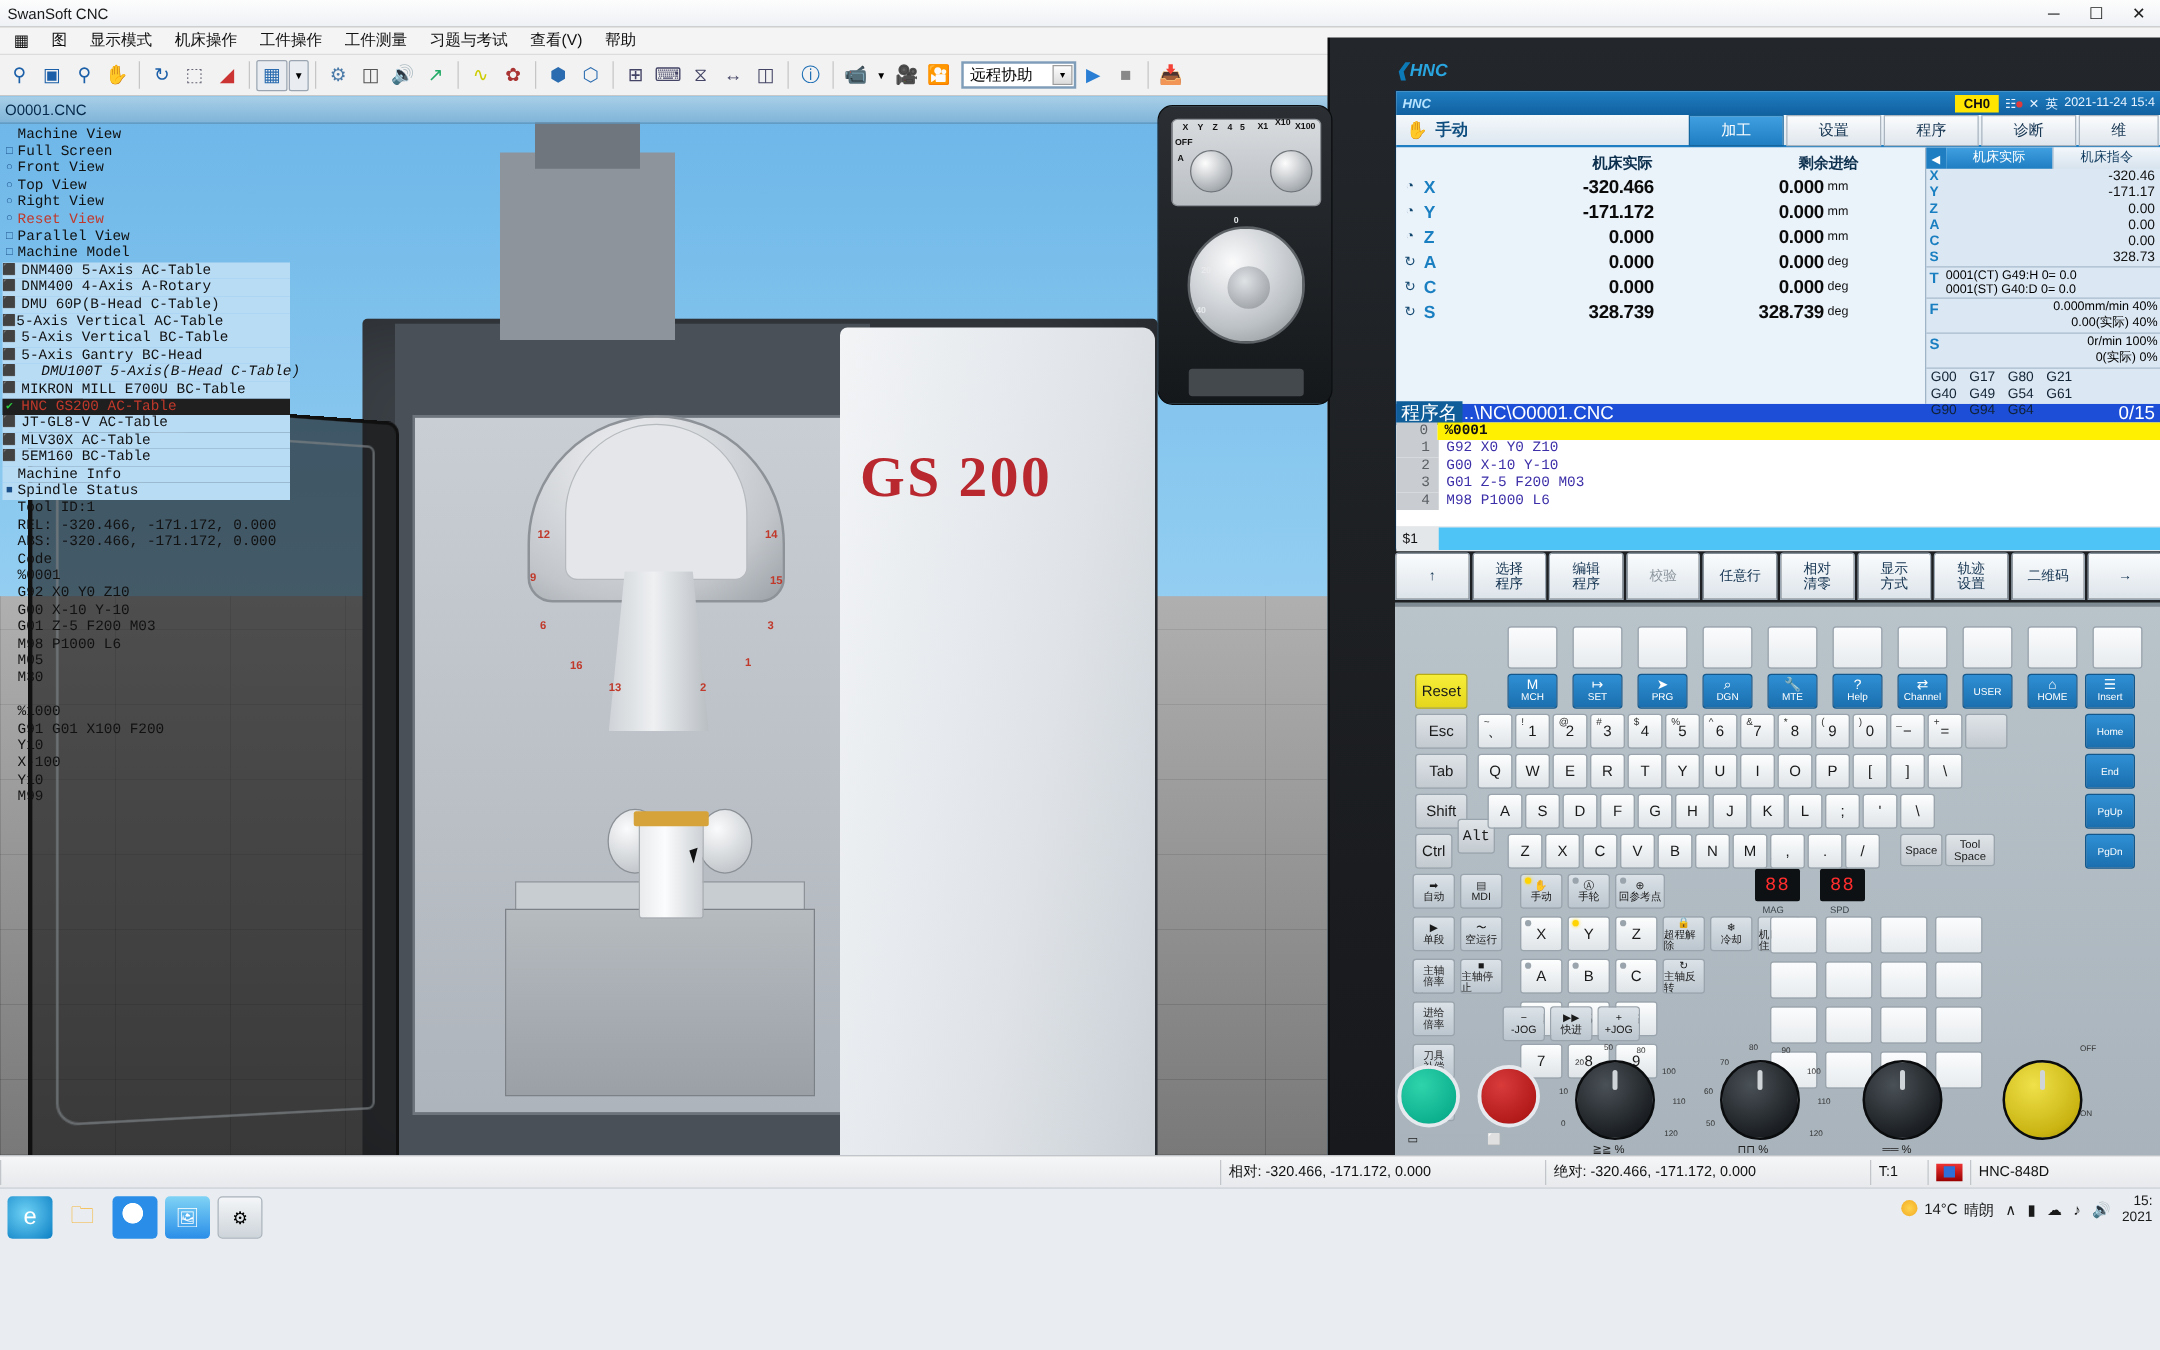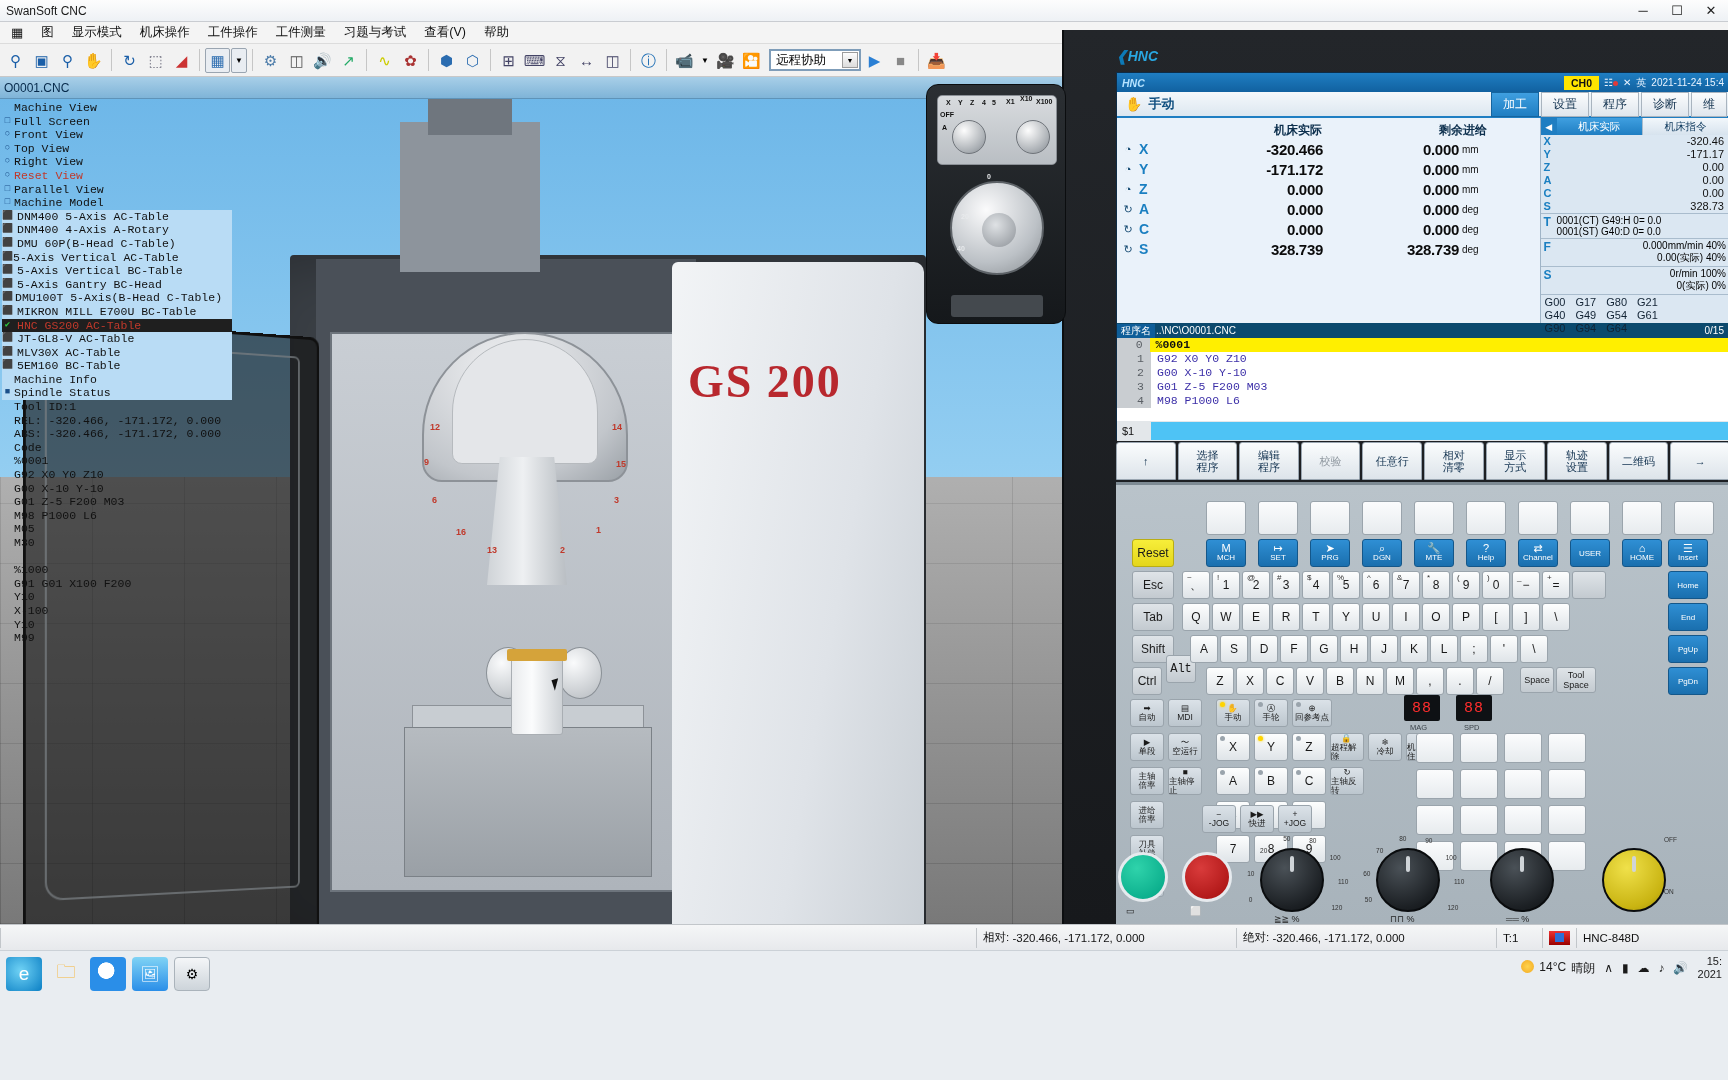--- a/index.html
+++ b/index.html
@@ -182,21 +182,21 @@
   .scr-logo { color:#b6e3ff; font-weight:bold; font-size:10.5px; font-style:italic; padding-left:5px; }
   .ch-badge { margin-left:auto; background:#ffe500; color:#111; font-size:10.5px; font-weight:bold;
               padding:1px 7px; }
   .scr-icons { display:flex; align-items:center; gap:5px; padding:0 5px; color:#e8f3ff; font-size:10px; }
   .red-dot { width:5px; height:5px; border-radius:50%; background:#e03a3a; display:inline-block; }
   .scr-mode { height:26px; background: linear-gradient(#f4f8fb,#dde7f0);
               border-bottom:2px solid #1f7ec2; display:flex; align-items:center; }
   .hand-ic { font-size:14px; color:#4da3dd; padding:0 6px 0 8px; }
   .mode-txt { font-size:13px; font-weight:bold; color:#0f4e7f; }
   .mode-tabs { margin-left:auto; display:flex; gap:2px; padding-right:2px; }
-  .mtab { font-size:12px; padding:3px 11px; background: linear-gradient(#fbfcfd,#dfe6ed);
+  .mtab { font-size:12px; padding:3px 25px; background: linear-gradient(#fbfcfd,#dfe6ed);
           border:1px solid #a9b4bf; color:#12324f; }
   .mtab.active { background: linear-gradient(#3f9fe0,#1f7ec2); color:#fff; border-color:#15659f; }
   .scr-body { display:flex; height:205px; }
   .pos-panel { width:424px; background:#eaf2fa; padding:4px 0 0 0; }
   .pos-head { display:flex; font-size:12px; font-weight:bold; color:#0c2f4d; }
   .pos-head .h1 { width:205px; text-align:right; }
   .pos-head .h2 { width:165px; text-align:right; }
   .pos-row { display:flex; align-items:center; height:20px; }
   .pos-row .ax-ic { width:22px; text-align:center; font-size:11px; color:#12476f; }
   .pos-row .ax { width:18px; font-size:14px; font-weight:bold; color:#1a7fc1; }
@@ -214,22 +214,22 @@
   .side-grid { display:flex; font-size:11px; }
   .side-ax { width:16px; color:#1a7fc1; font-weight:bold; line-height:13px; padding-left:3px; }
   .side-vals { flex:1; text-align:right; padding-right:5px; line-height:13px; color:#111; }
   .side-sec { border-top:1px solid #a9bccd; display:flex; font-size:10px; padding:1px 3px; }
   .side-sec .lb { width:13px; font-size:12px; font-weight:bold; color:#1a7fc1; }
   .side-sec .bd { flex:1; }
   .gcodes { border-top:1px solid #a9bccd; font-size:11px; color:#123; padding:1px 4px;
             display:flex; gap:10px; }
   .gcol { line-height:13px; }
   .prog-area { height:98px; background:#fff; }
-  .prog-head { height:15px; background:#0c4a6e; display:flex; align-items:center;
-               font-size:10px; color:#fff; }
+  .prog-head { height:15px; background:#1d4ed8; display:flex; align-items:center;
+               font-size:15px; color:#fff; }
   .prog-head .pname-lbl { background:#0f5e99; padding:0 4px; }
   .prog-head .pfile { padding-left:1px; }
   .prog-head .pcount { margin-left:auto; padding-right:5px; }
   .prog-line { display:flex; font-size:11.5px; font-family:"Liberation Mono", monospace; line-height:14px; }
   .prog-line .ln { width:34px; text-align:right; padding-right:7px; background:#c9cdd1; color:#5b6066; }
   .prog-line .code { color:#3c2fa8; padding-left:6px; }
   .prog-line.cur .code { background:#ffef00; color:#111; font-weight:bold; width:100%; }
   .cmd-bar { height:20px; background:#e3e7ea; display:flex; align-items:center; }
   .cmd-bar .s1 { width:34px; font-size:11px; padding-left:5px; color:#111; }
   .cmd-bar .inp { flex:1; height:18px; background:#4ec3f5; }
@@ -537,21 +537,21 @@
       <div class="tr hl">
         <span class="ic">⬛</span>
         <span class="txt" style="padding-left: 4px;">5-Axis Vertical BC-Table</span>
       </div>
       <div class="tr hl">
         <span class="ic">⬛</span>
         <span class="txt" style="padding-left: 4px;">5-Axis Gantry BC-Head</span>
       </div>
       <div class="tr hl">
         <span class="ic">⬛</span>
-        <span class="txt" style="padding-left: 2px;">DMU100T 5-Axis(B-Head C-Table)</span>
+        <span class="txt" style="padding-left: 20px; font-style: italic;">DMU100T 5-Axis(B-Head C-Table)</span>
       </div>
       <div class="tr hl">
         <span class="ic">⬛</span>
         <span class="txt" style="padding-left: 4px;">MIKRON MILL E700U BC-Table</span>
       </div>
       <div class="tr sel">
         <span class="ic" style="color: rgb(46, 204, 64);">✔</span>
         <span class="txt red" style="padding-left: 4px;">HNC GS200 AC-Table</span>
       </div>
       <div class="tr hl">

